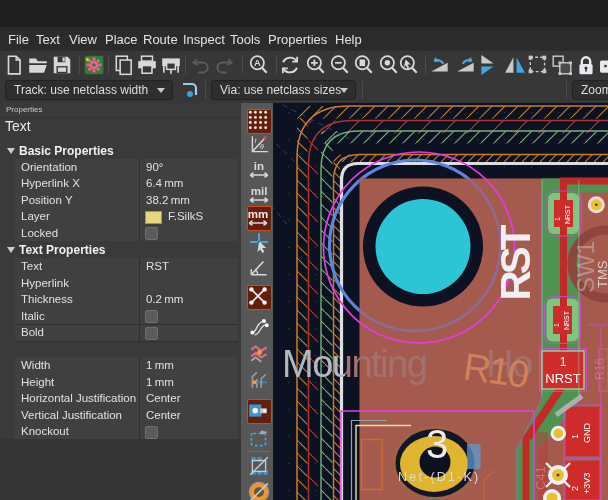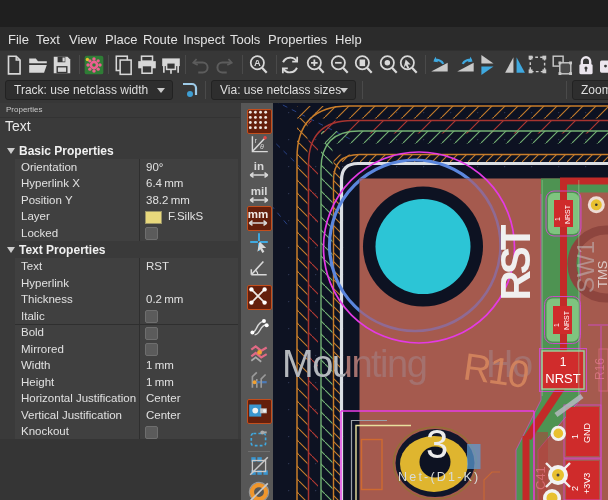--- a/index.html
+++ b/index.html
@@ -251,25 +251,20 @@
 <div class="prow" style="top:221.0px">
       <div class="vline"></div>
       <div class="lab">Bold</div>
       <div class="cbx"></div>
     </div>
 <div class="prow" style="top:204.5px">
       <div class="vline"></div>
       <div class="lab">Italic</div>
       <div class="cbx"></div>
     </div>
-<div class="prow" style="top:237.5px">
-      <div class="vline"></div>
-      <div class="lab">Mirrored</div>
-      <div class="cbx"></div>
-    </div>
 <div class="prow" style="top:254.0px">
       <div class="vline"></div>
       <div class="lab">Width</div>
       <div class="val">1 mm</div>
     </div>
 <div class="prow" style="top:270.5px">
       <div class="vline"></div>
       <div class="lab">Height</div>
       <div class="val">1 mm</div>
     </div>

